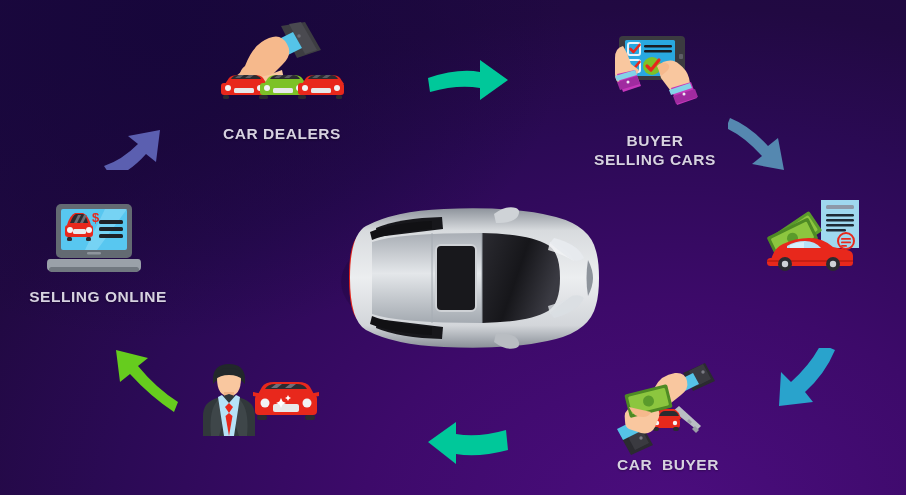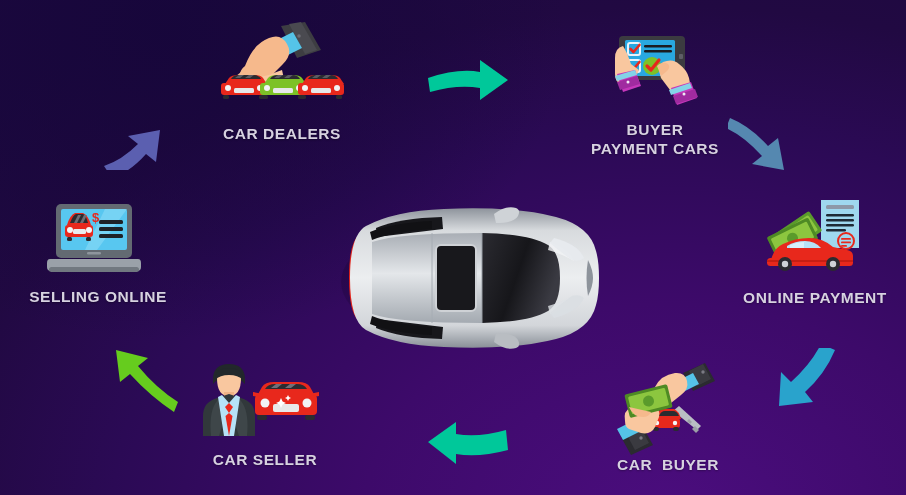--- a/index.html
+++ b/index.html
@@ -29,21 +29,21 @@
     text-shadow:0 1px 2px rgba(0,0,0,.32);
   }
   .art{display:block;}
 
   .arrow{position:absolute;z-index:4;}
 
   
   #n-dealers{left:193px;top:22px;width:178px;}
   #n-dealers .caption{margin-top:14px;}
   #n-buyer{left:565px;top:14px;width:180px;}
-  #n-buyer .caption{}
+  #n-buyer .caption{margin-top:11px;}
   #n-selling{left:24px;top:203px;width:140px;}
   #n-selling .caption{margin-top:12px;margin-left:8px;}
   #n-payment{left:745px;top:198px;width:140px;}
   #n-payment .caption{margin-top:12px;}
   #n-seller{left:185px;top:362px;width:160px;}
   #n-seller .caption{margin-top:14px;}
   #n-cbuyer{left:588px;top:355px;width:160px;}
   #n-cbuyer .caption{}
 
   #car-center{position:absolute;left:336px;top:198px;z-index:3;}
@@ -201,21 +201,21 @@
         <circle cx="29" cy="68" r="1.5" fill="#f0e9f5"></circle>
 
         <path d="M64 48 q10 -4 16 2 q8 6 10 14 l2 10 l-18 6 l-12 -16 q-4 -10 2 -16 z" fill="#f9c79f"></path>
         <path d="M58 52 q6 -6 11 -2 q3 3 -1 7 l-6 5 z" fill="#f6b98c"></path>
         <path d="M72 74 l20 -6 l6 16 l-20 7 z" fill="#c537bb"></path>
         <path d="M74 82 l22 -7 l3 8 l-22 7 z" fill="#a02ba0"></path>
         <path d="M70 76 l21 -7 l2 5 l-21 7 z" fill="#84d3e8"></path>
         <circle cx="85" cy="80" r="1.5" fill="#f0e9f5"></circle>
       </svg>
     </div>
-    <div class="caption"><span>BUYER</span><br><span>PAYMENT CARS</span></div>
+    <div class="caption"><span>BUYER</span><br><span>SELLING CARS</span></div>
   </div>
 
   <div class="node" id="n-selling">
     <div>
       <svg class="art" width="94" height="72" viewBox="0 0 94 72">
 
         <rect x="9" y="1" width="76" height="54" rx="5" fill="#636a72"></rect>
         <rect x="14" y="6" width="66" height="41" rx="2" fill="#58c7f0"></rect>
 
         <path d="M58 6 l22 0 l-30 41 l-12 0 z" fill="#8fdcf7" opacity=".55"></path>
@@ -276,21 +276,20 @@
         <path d="M22 48 q8 -5 18 -5 q10 0 16 7 l-34 0 z" fill="#b6e2f7"></path>
         <path d="M25 47 q7 -3 14 -3 l0 6 l-14 0 z" fill="#d8f0fb"></path>
         <rect x="2" y="60" width="86" height="8" rx="3.5" fill="#e8281c"></rect>
         <path d="M2 62 h86 v2 h-86 z" fill="#c71e13"></path>
         <circle cx="20" cy="66" r="7" fill="#2b2b30"></circle>
         <circle cx="20" cy="66" r="3.2" fill="#cfd3d7"></circle>
         <circle cx="68" cy="66" r="7" fill="#2b2b30"></circle>
         <circle cx="68" cy="66" r="3.2" fill="#cfd3d7"></circle>
       </svg>
     </div>
-    <div class="caption">ONLINE PAYMENT</div>
   </div>
 
   <div class="node" id="n-seller">
     <div>
       <svg class="art" width="132" height="74" viewBox="0 0 132 74">
 
         <g transform="translate(56,12)">
           <path d="M2 22 l5 -9 q3 -5 12 -5 h24 q9 0 12 5 l5 9 z" fill="#e8281c"></path>
           <path d="M10 15 q3 -5 10 -5 h22 q7 0 10 5 z" fill="#2b2b30"></path>
           <path d="M16 14 l5 -4 h6 l-5 4 z M30 14 l5 -4 h6 l-5 4 z" fill="#70707a"></path>
@@ -321,21 +320,20 @@
           <path d="M22 33 l8 9 l-10 32 l-8 0 q-2 -22 4 -32 z" fill="#3e4649"></path>
           <path d="M38 33 l-8 9 l10 32 l8 0 q2 -22 -4 -32 z" fill="#3e4649"></path>
 
           <path d="M23 33 l7 8 l7 -8 l4 2 l-6 39 l-10 0 l-6 -39 z" fill="#b6e2f7"></path>
 
           <path d="M30 41 l-4 4 l4 6 l4 -6 z" fill="#e8281c"></path>
           <path d="M30 51 l-3.5 3 l3.5 20 l3.5 -20 z" fill="#e8281c"></path>
         </g>
       </svg>
     </div>
-    <div class="caption">CAR SELLER</div>
   </div>
 
   <div class="node" id="n-cbuyer">
     <div>
       <svg class="art" width="114" height="100" viewBox="0 0 114 100">
 
         <path d="M72 18 l22 -10 l10 18 l-22 10 z" fill="#2b2b30"></path>
         <path d="M78 16 l14 -7 l8 15 l-14 7 z" fill="#3a3a40"></path>
         <circle cx="92" cy="17" r="1.7" fill="#7a7a83"></circle>
         <path d="M66 26 l16 -8 l6 11 l-16 8 z" fill="#55c4e8"></path>

